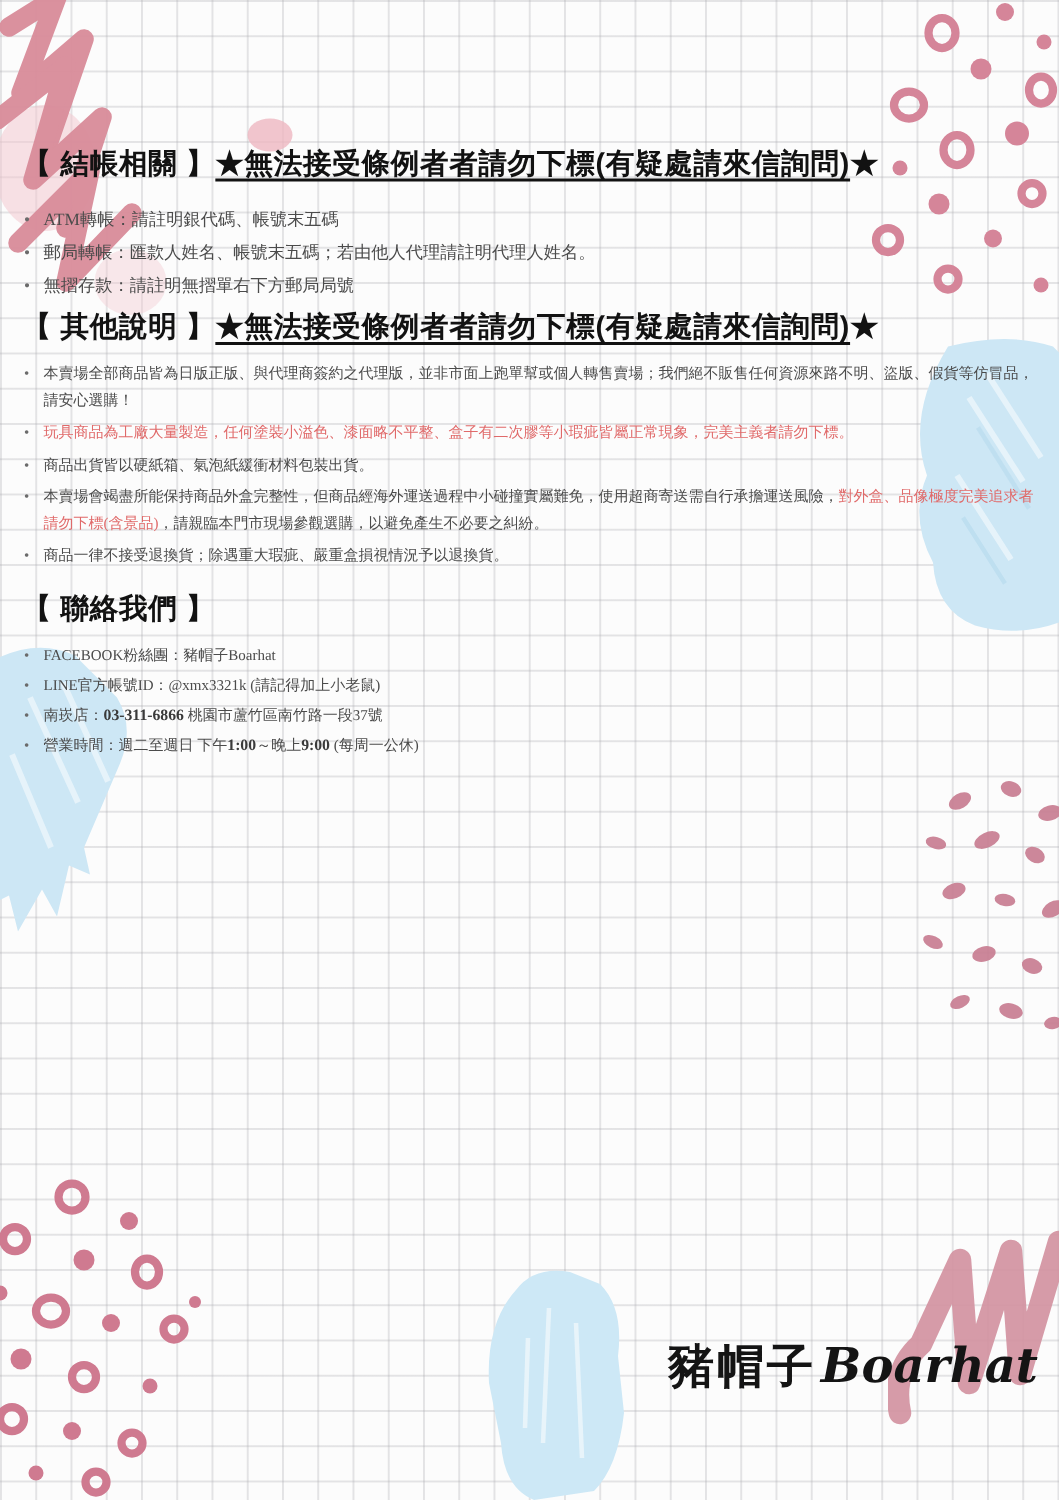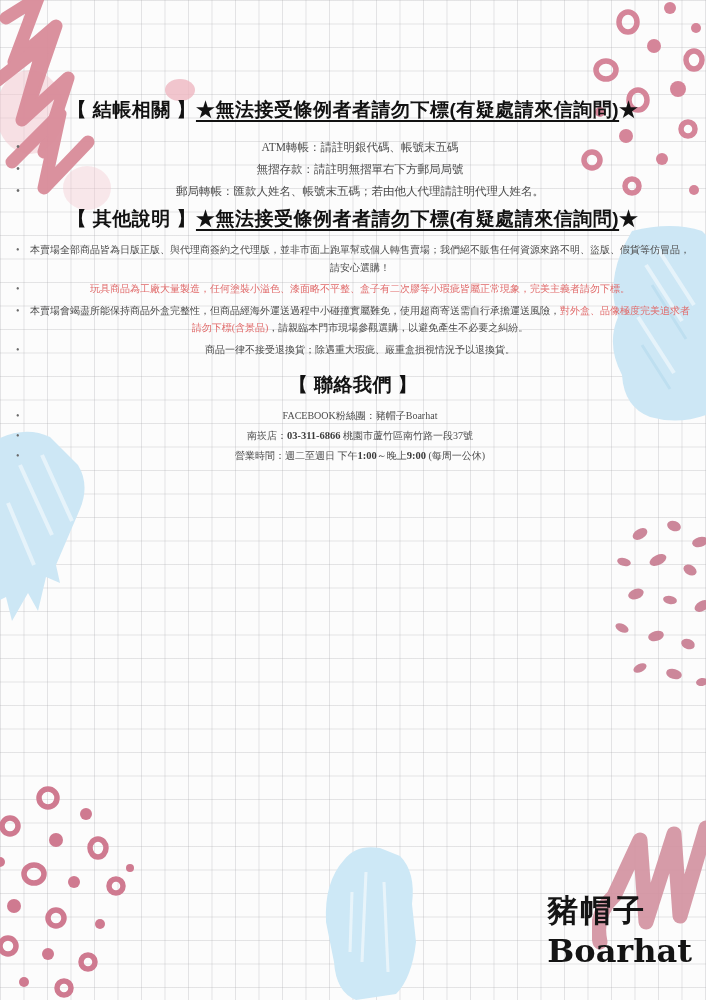--- a/index.html
+++ b/index.html
@@ -17,44 +17,43 @@
   .content{position:absolute;left:15px;top:97px;width:676px;}
   h2{
     margin:0;font-size:19px;line-height:26px;font-weight:700;color:#121212;
     letter-spacing:0.5px;white-space:nowrap;
   }
   .warn-underline{
     text-decoration:underline;
     text-decoration-thickness:2px;
     text-underline-offset:4px;
   }
-  section{margin:0;text-align:center;}
+  section{margin:0;}
   .sec2{margin-top:4px;}
   .sec3{margin-top:14px;}
   ul{list-style:none;margin:0;padding:0;}
   li{position:relative;padding-left:14px;font-family:Liberation Serif, serif;}
   li::before{
     content:"\2022";position:absolute;left:1px;top:0;color:#6b6b6b;
   }
   .sec1 h2{margin-bottom:13px;}
   .sec1 li{font-size:11.5px;line-height:22px;}
   .sec2 h2{margin-bottom:9px;}
   .sec2 li{font-size:10px;line-height:17.5px;margin-bottom:4px;}
   .sec3 h2{margin-bottom:8px;}
   .sec3 li{font-size:10px;line-height:20px;}
   .sg-n{color:#4b4b4b;}
   .sg-red{color:#e06a6a;}
   .sg-num{color:#3a3a3a;font-weight:600;font-size:1.05em;}
   .logo{
     position:absolute;right:14px;top:890px;display:flex;align-items:baseline;
     white-space:nowrap;
-    flex-direction:column;
   }
   .logo-cjk{font-size:31px;font-weight:700;color:#141414;letter-spacing:2px;}
-  .logo-latin{font-family:"DejaVu Serif", serif;font-weight:700;
+  .logo-latin{font-family:"DejaVu Serif", serif;font-style:italic;font-weight:700;
     font-size:32px;color:#141414;margin-left:3px;}
   svg{display:block;}
 </style>
 </head>
 <body>
 
 <div class="page">
 
   <div class="deco" style="left:-8px;top:-8px;width:220px;height:230px;">
     <svg width="220" height="230" viewBox="0 0 220 230">
@@ -184,39 +183,41 @@
       <path d="M8,124 Q2,96 22,78 L48,22 L54,104 L82,16 L88,98 L114,10" fill="none" stroke="#d293a1" stroke-width="15" stroke-linecap="round" stroke-linejoin="round" opacity="0.92"></path>
     </svg>
   </div>
 
   <div class="content">
 
     <section class="sec1">
       <h2><span>【 結帳相關 】</span><span class="warn-underline">★無法接受條例者者請勿下標(有疑處請來信詢問)</span><span>★</span></h2>
       <ul>
           <li><span class="sg-n">ATM轉帳：請註明銀代碼、帳號末五碼</span></li>
+          <li><span class="sg-n">郵局轉帳：匯款人姓名、帳號末五碼；若由他人代理請註明代理人姓名。</span></li>
           <li><span class="sg-n">無摺存款：請註明無摺單右下方郵局局號</span></li>
-          <li><span class="sg-n">郵局轉帳：匯款人姓名、帳號末五碼；若由他人代理請註明代理人姓名。</span></li>
         </ul>
     </section>
 
     <section class="sec2">
       <h2><span>【 其他說明 】</span><span class="warn-underline">★無法接受條例者者請勿下標(有疑處請來信詢問)</span><span>★</span></h2>
       <ul>
           <li><span class="sg-n">本賣場全部商品皆為日版正版、與代理商簽約之代理版，並非市面上跑單幫或個人轉售賣場；我們絕不販售任何資源來路不明、盜版、假貨等仿冒品，請安心選購！</span></li>
           <li><span class="sg-red">玩具商品為工廠大量製造，任何塗裝小溢色、漆面略不平整、盒子有二次膠等小瑕疵皆屬正常現象，完美主義者請勿下標。</span></li>
+          <li><span class="sg-n">商品出貨皆以硬紙箱、氣泡紙緩衝材料包裝出貨。</span></li>
           <li><span class="sg-n">本賣場會竭盡所能保持商品外盒完整性，但商品經海外運送過程中小碰撞實屬難免，使用超商寄送需自行承擔運送風險，</span><span class="sg-red">對外盒、品像極度完美追求者請勿下標(含景品)</span><span class="sg-n">，請親臨本門市現場參觀選購，以避免產生不必要之糾紛。</span></li>
           <li><span class="sg-n">商品一律不接受退換貨；除遇重大瑕疵、嚴重盒損視情況予以退換貨。</span></li>
         </ul>
     </section>
 
     <section class="sec3">
       <h2><span>【 聯絡我們 】</span></h2>
       <ul>
           <li><span class="sg-n">FACEBOOK粉絲團：豬帽子Boarhat</span></li>
+          <li><span class="sg-n">LINE官方帳號ID：@xmx3321k (請記得加上小老鼠)</span></li>
           <li><span class="sg-n">南崁店：</span><span class="sg-num">03-311-6866</span><span class="sg-n"> 桃園市蘆竹區南竹路一段37號</span></li>
           <li><span class="sg-n">營業時間：週二至週日 下午</span><span class="sg-num">1:00</span><span class="sg-n">～晚上</span><span class="sg-num">9:00</span><span class="sg-n"> (每周一公休)</span></li>
         </ul>
     </section>
 
   </div>
 
   <div class="logo">
     <span class="logo-cjk">豬帽子</span>
     <span class="logo-latin">Boarhat</span>

